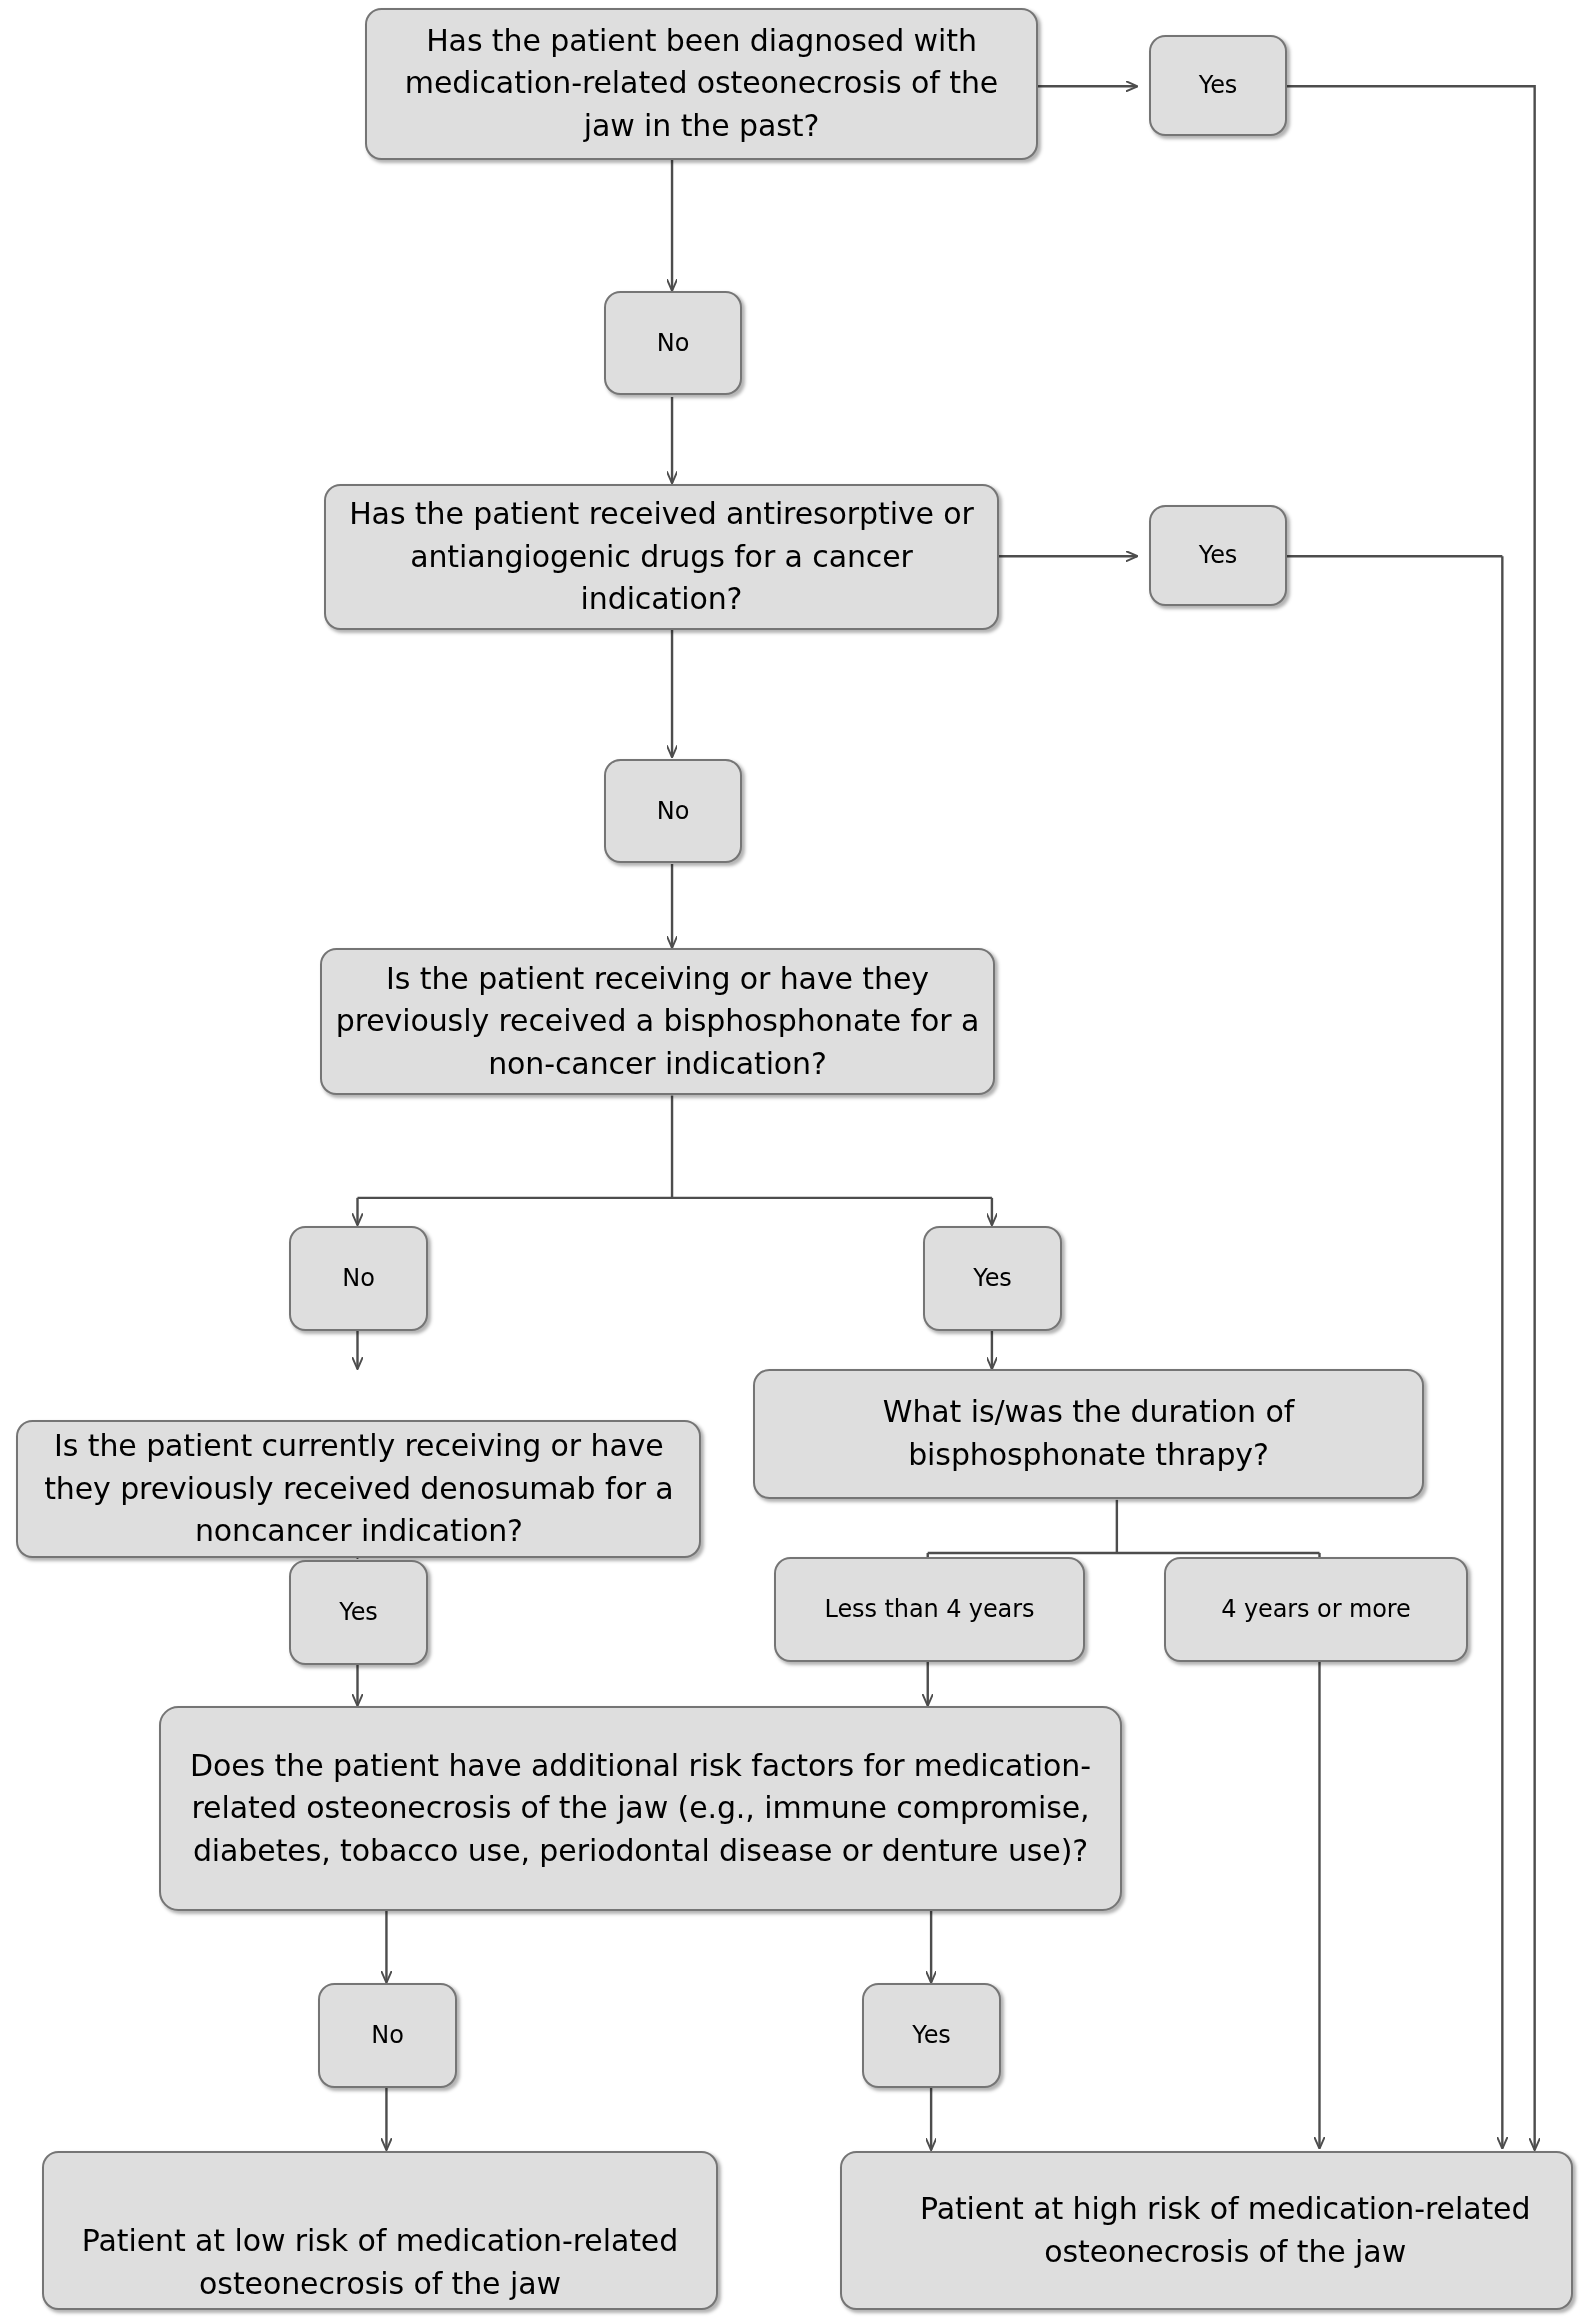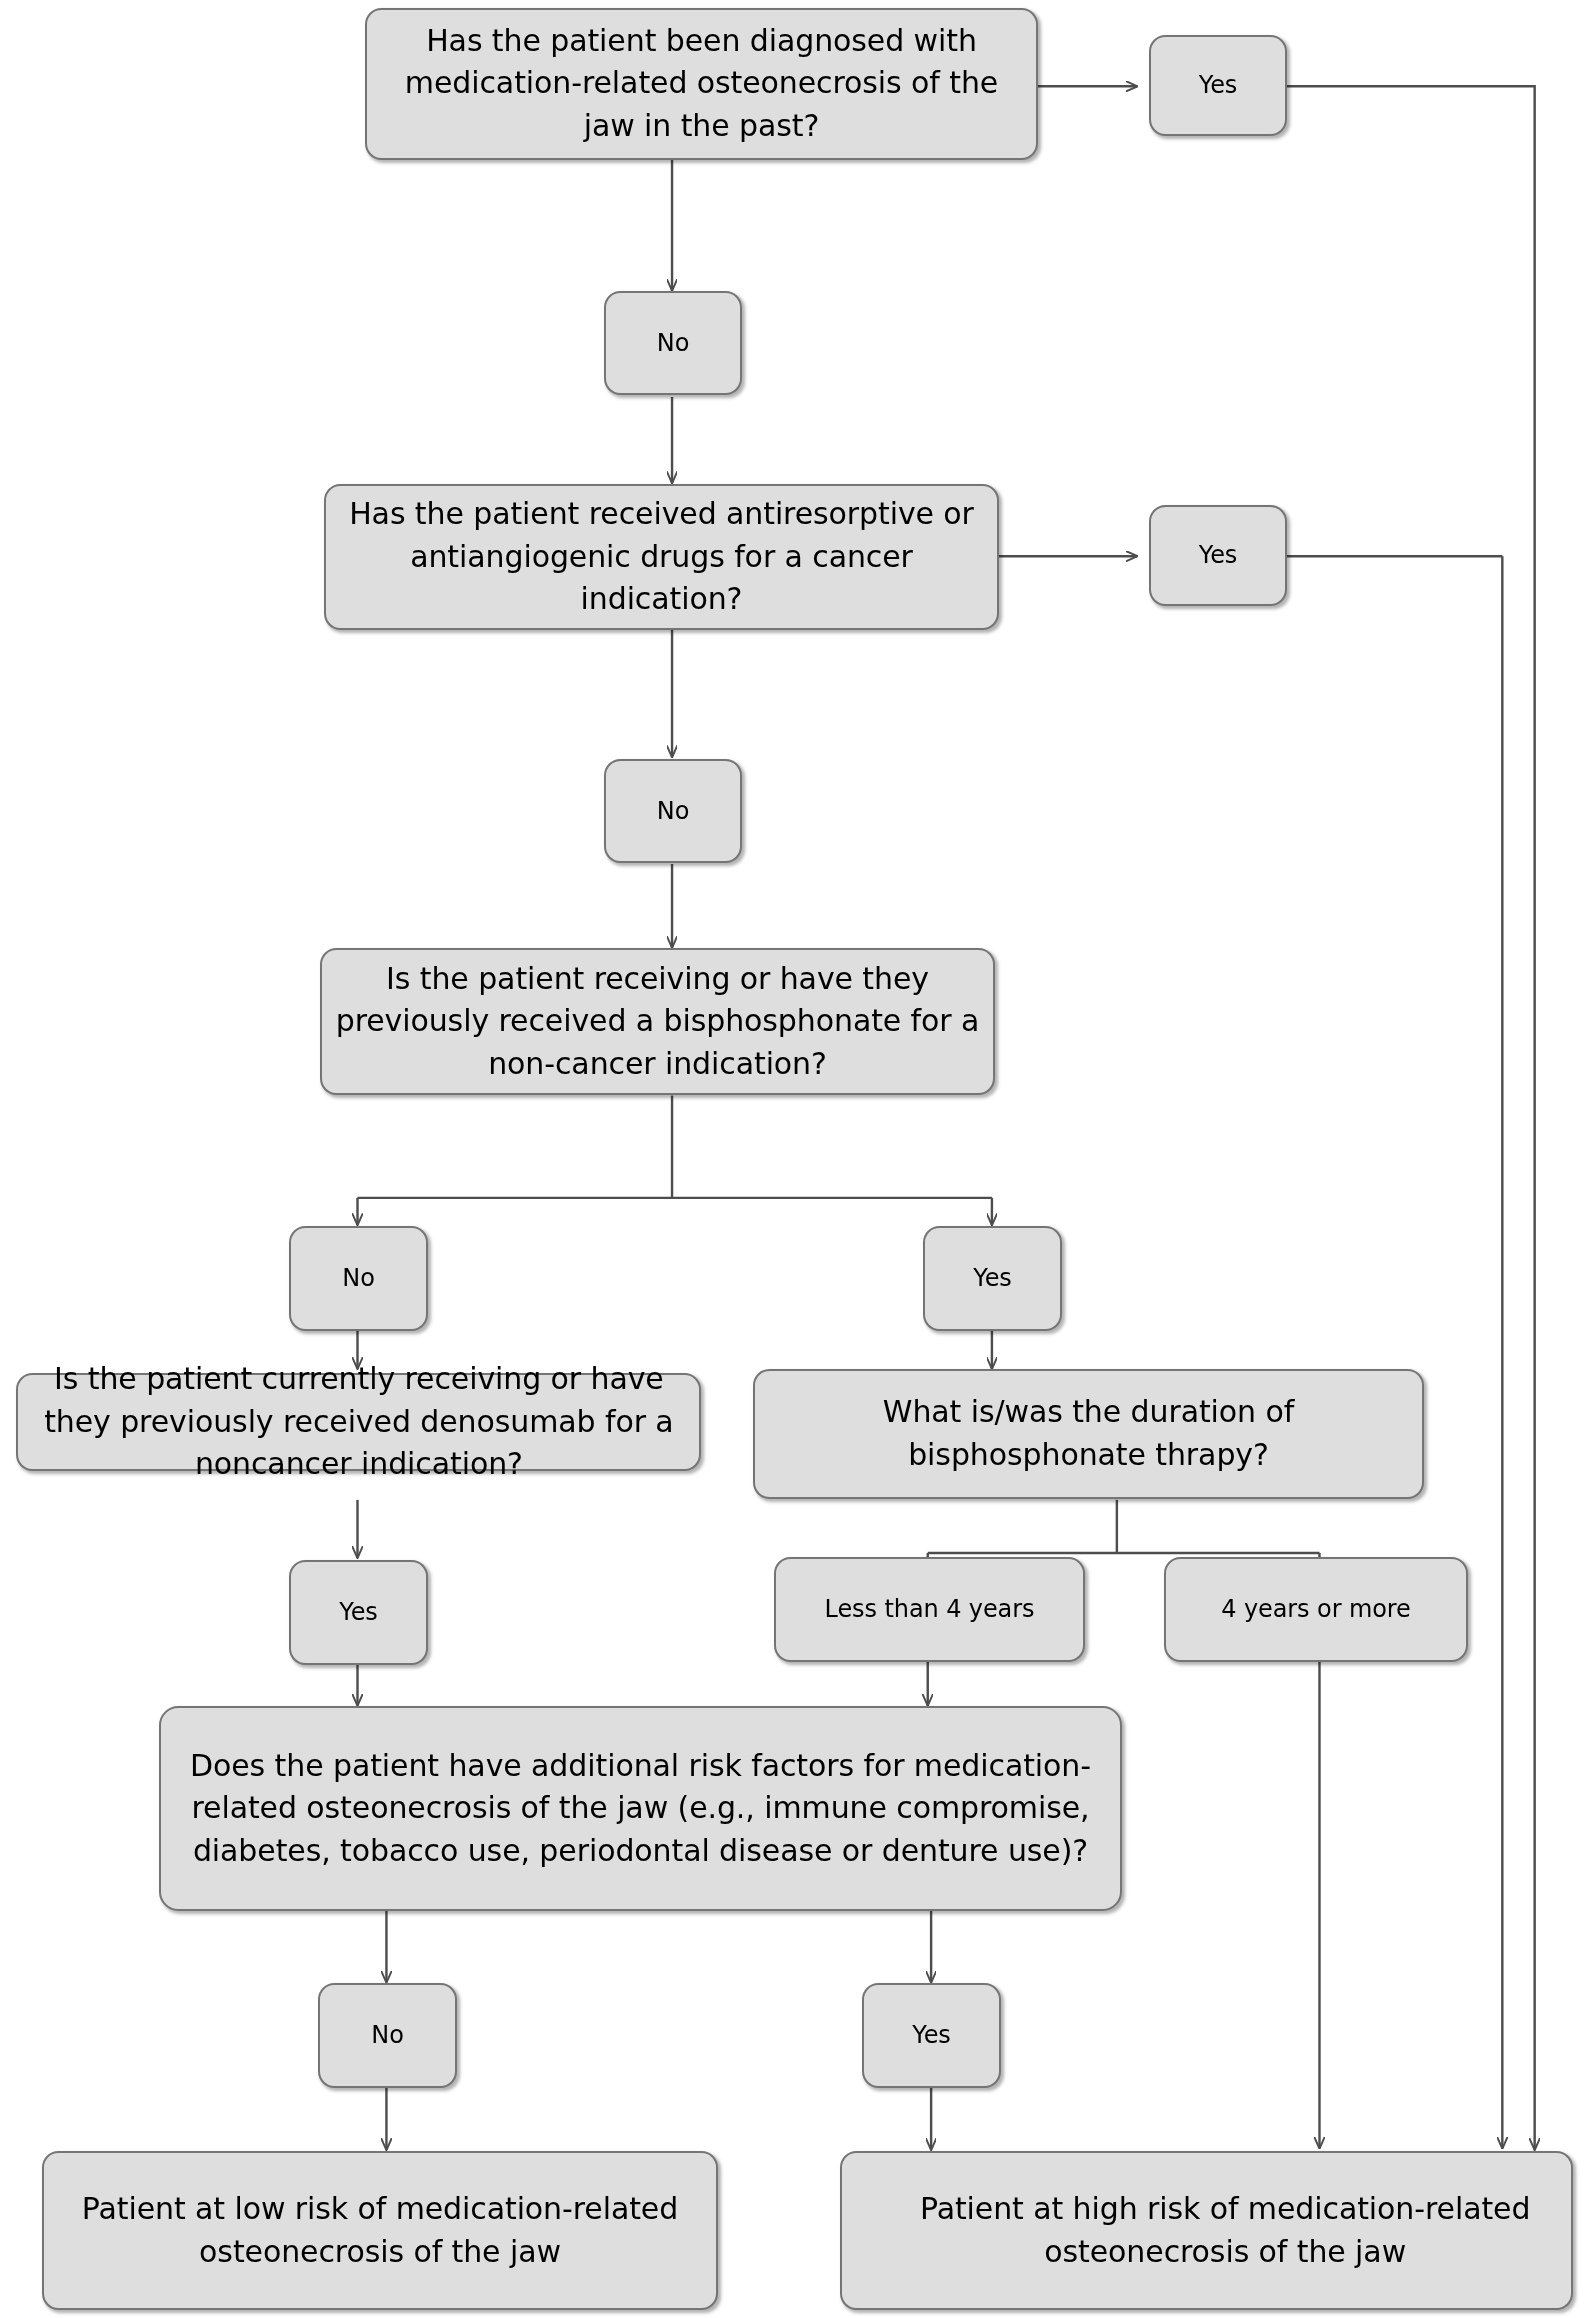--- a/index.html
+++ b/index.html
@@ -132,21 +132,21 @@
   </div>
 
   <div class="node label" style="left:289px; top:1226px; width:139px; height:105px;">
     <span>No</span>
   </div>
 
   <div class="node label" style="left:923px; top:1226px; width:139px; height:105px;">
     <span>Yes</span>
   </div>
 
-  <div class="node q" style="left:16.4px; top:1373px; width:685px; height:98px;">
+  <div class="node q" style="left:16.4px; top:1420px; width:685px; height:138px;">
     <span>Is the patient currently receiving or have they previously received denosumab for a noncancer indication?</span>
   </div>
 
   <div class="node q" style="left:753px; top:1369px; width:671px; height:130px;">
     <span>What is/was the duration of bisphosphonate thrapy?</span>
   </div>
 
   <div class="node label" style="left:289px; top:1560px; width:139px; height:105px;">
     <span>Yes</span>
   </div>
@@ -164,21 +164,21 @@
   </div>
 
   <div class="node label" style="left:318px; top:1983px; width:139px; height:105px;">
     <span>No</span>
   </div>
 
   <div class="node label" style="left:862px; top:1983px; width:139px; height:105px;">
     <span>Yes</span>
   </div>
 
-  <div class="node term" style="left:42px; top:2151px; width:676px; height:159px;">
+  <div class="node term" style="left:42px; top:2151px; width:676px; height:159px;align-items:flex-end;">
     <span>Patient at low risk of medication-related osteonecrosis of the jaw</span>
   </div>
 
   <div class="node term" style="left:840px; top:2151px; width:733px; height:159px;padding-left:48px;">
     <span>Patient at high risk of medication-related osteonecrosis of the jaw</span>
   </div>
 
 </div>
 
 

